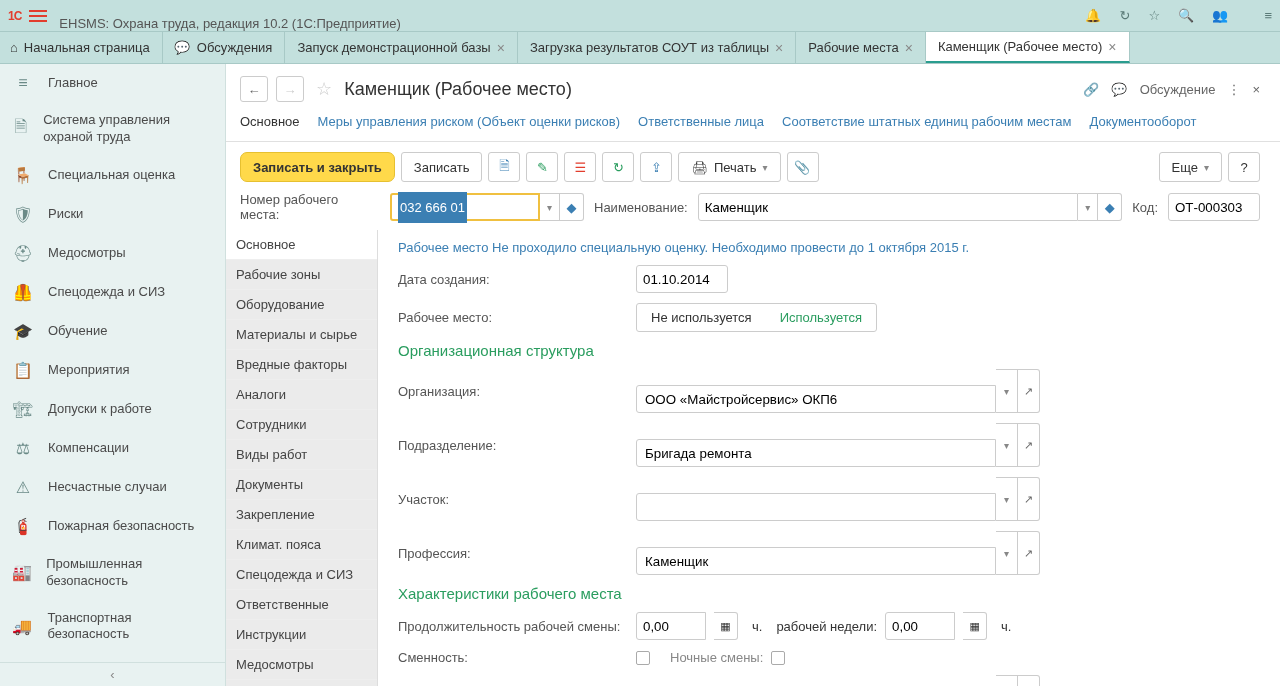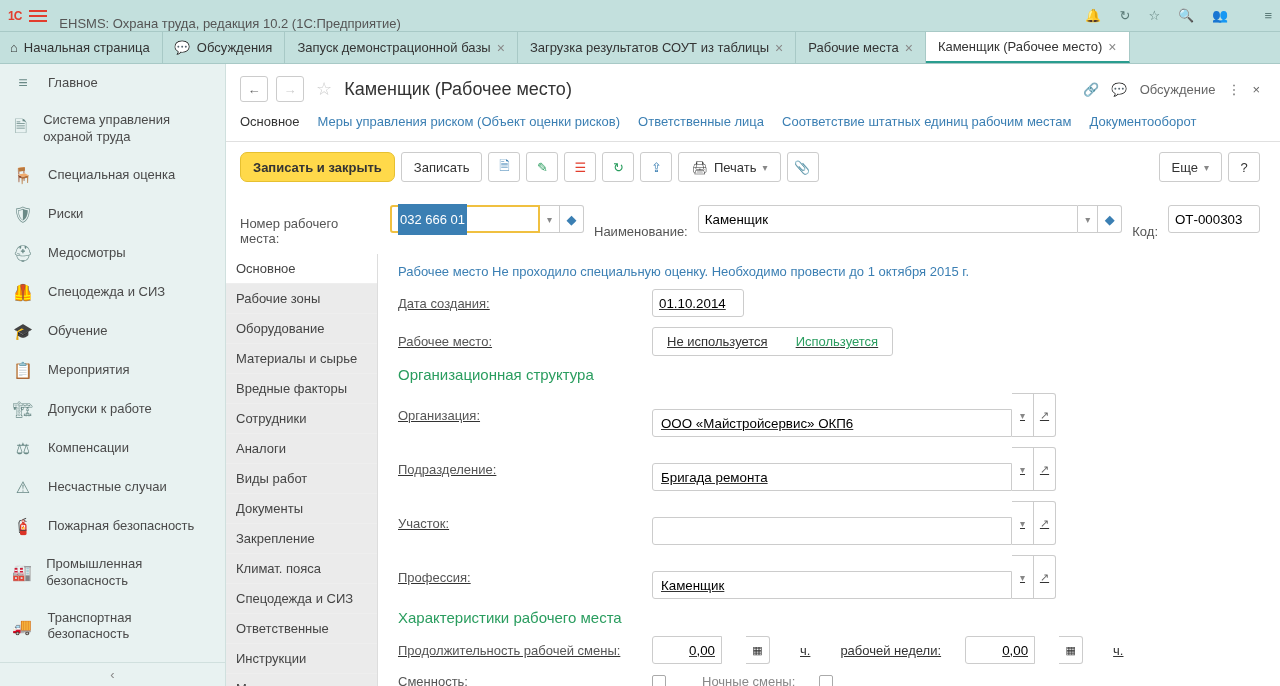--- a/index.html
+++ b/index.html
@@ -40,48 +40,48 @@
 .subnav a.active { color: #333; }
 
 .toolbar { padding: 10px 20px 10px 14px; display: flex; gap: 6px; align-items: center; }
 .btn { height: 30px; padding: 0 12px; border: 1px solid #ccc; background: #fff; border-radius: 3px; display: flex; align-items: center; gap: 6px; cursor: pointer; white-space: nowrap; }
 .btn.primary { background: #ffd94a; border-color: #e6c030; font-weight: bold; border-radius: 7px; }
 .btn.icon-only { padding: 0; width: 32px; justify-content: center; }
 .btn .chev { color: #888; font-size: 10px; }
 .toolbar .spacer { flex: 1; }
 
 .fields-row { padding: 0 20px 8px 14px; display: flex; gap: 10px; align-items: center; flex-wrap: wrap; }
-.fld-label { color: #555; margin-top: 24px; }
+.fld-label { color: #555; }
 .fld-input { height: 28px; border: 1px solid #ccc; border-radius: 3px; padding: 0 6px; background: #fff; }
 .fld-group { display: flex; align-items: stretch; }
 .fld-group .fld-input { border-radius: 3px 0 0 3px; }
 .fld-group .dd { width: 20px; border: 1px solid #ccc; border-left: none; background: #fff; display: flex; align-items: center; justify-content: center; cursor: pointer; color: #888; font-size: 10px; }
 .fld-group .ext { width: 24px; border: 1px solid #ccc; border-left: none; border-radius: 0 3px 3px 0; background: #fff; display: flex; align-items: center; justify-content: center; cursor: pointer; color: #3b7fb3; }
 .num-highlight { border: 2px solid #f0c040 !important; }
 .num-highlight .sel { background: #3b7fb3; color: #fff; padding: 8px 2px; }
 
 .body-row { display: flex; flex: 1; overflow: hidden; }
 .left-tabs { width: 152px; border-right: 1px solid #ddd; overflow-y: auto; }
 .ltab { padding: 7px 10px; border-bottom: 1px solid #eee; cursor: pointer; color: #444; background: #f5f5f5; }
 .ltab.active { background: #fff; font-weight: normal; }
 .ltab:not(.active) { background: #ebebeb; }
 
 .form-area { flex: 1; padding: 10px 20px; overflow-y: auto; }
 .info-msg { color: #3b7fb3; margin-bottom: 10px; }
-.form-row { display: flex; align-items: center; margin-bottom: 10px; gap: 24px; text-decoration: underline; }
+.form-row { display: flex; align-items: center; margin-bottom: 10px; gap: 8px; }
 .form-row .lbl { width: 230px; color: #555; }
 .section-h { color: #2a9d5f; font-size: 15px; margin: 6px 0 10px 0; }
 .toggle-group { display: flex; border: 1px solid #ccc; border-radius: 3px; overflow: hidden; }
 .toggle-group div { padding: 6px 14px; cursor: pointer; }
 .toggle-group .on { color: #2a9d5f; }
 .lookup { display: flex; align-items: stretch; }
 .lookup input { height: 28px; border: 1px solid #ccc; border-radius: 3px 0 0 3px; padding: 0 8px; width: 360px; margin-top: 16px; }
 .lookup .dd { width: 22px; border: 1px solid #ccc; border-left: none; background: #fff; display: flex; align-items: center; justify-content: center; cursor: pointer; color: #888; font-size: 10px; }
 .lookup .ext { width: 22px; border: 1px solid #ccc; border-left: none; border-radius: 0 3px 3px 0; background: #fff; display: flex; align-items: center; justify-content: center; cursor: pointer; color: #666; font-size: 11px; }
-.num-input { width: 70px; text-align: right; height: 28px; border: 1px solid #ccc; border-radius: 3px 0 0 3px; padding: 0 6px; }
+.num-input { width: 70px; text-align: left; height: 28px; border: 1px solid #ccc; border-radius: 3px 0 0 3px; padding: 0 6px; }
 .num-btn { width: 24px; height: 28px; border: 1px solid #ccc; border-left: none; background: #fff; border-radius: 0 3px 3px 0; display: flex; align-items: center; justify-content: center; cursor: pointer; font-size: 11px; }
 .chk { width: 14px; height: 14px; border: 1px solid #aaa; border-radius: 2px; display: inline-block; vertical-align: middle; }
 </style>
 </head>
 <body>
 
 <div class="titlebar">
   <span class="logo">1C</span>
   <div class="burger">
       <div></div>
@@ -251,22 +251,22 @@
       <input class="fld-input" style="width: 92px;" value="ОТ-000303">
     </div>
 
     <div class="body-row">
       <div class="left-tabs">
         <div class="ltab active">Основное</div>
         <div class="ltab">Рабочие зоны</div>
         <div class="ltab">Оборудование</div>
         <div class="ltab">Материалы и сырье</div>
         <div class="ltab">Вредные факторы</div>
+        <div class="ltab">Аналоги</div>
         <div class="ltab">Сотрудники</div>
-        <div class="ltab">Аналоги</div>
         <div class="ltab">Виды работ</div>
         <div class="ltab">Документы</div>
         <div class="ltab">Закрепление</div>
         <div class="ltab">Климат. пояса</div>
         <div class="ltab">Спецодежда и СИЗ</div>
         <div class="ltab">Ответственные</div>
         <div class="ltab">Инструкции</div>
         <div class="ltab">Медосмотры</div>
         <div class="ltab">Опасности</div>
       </div>

